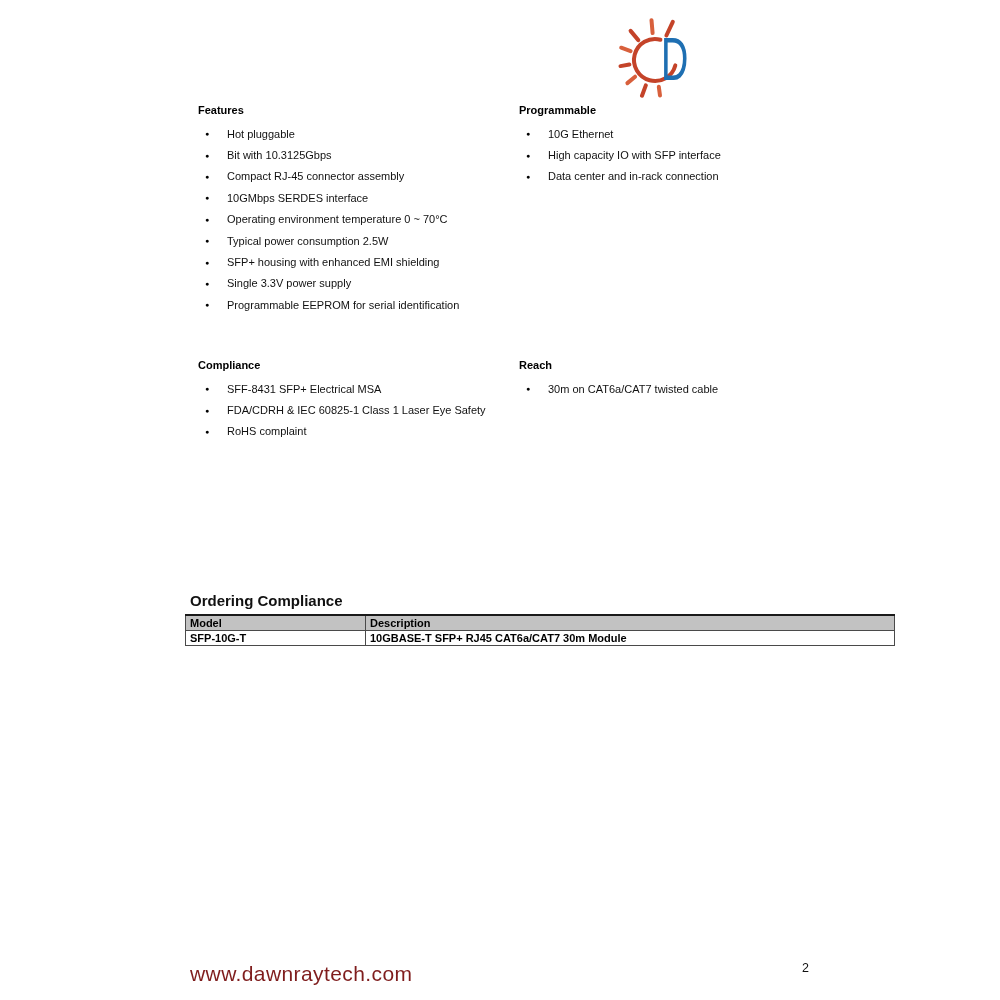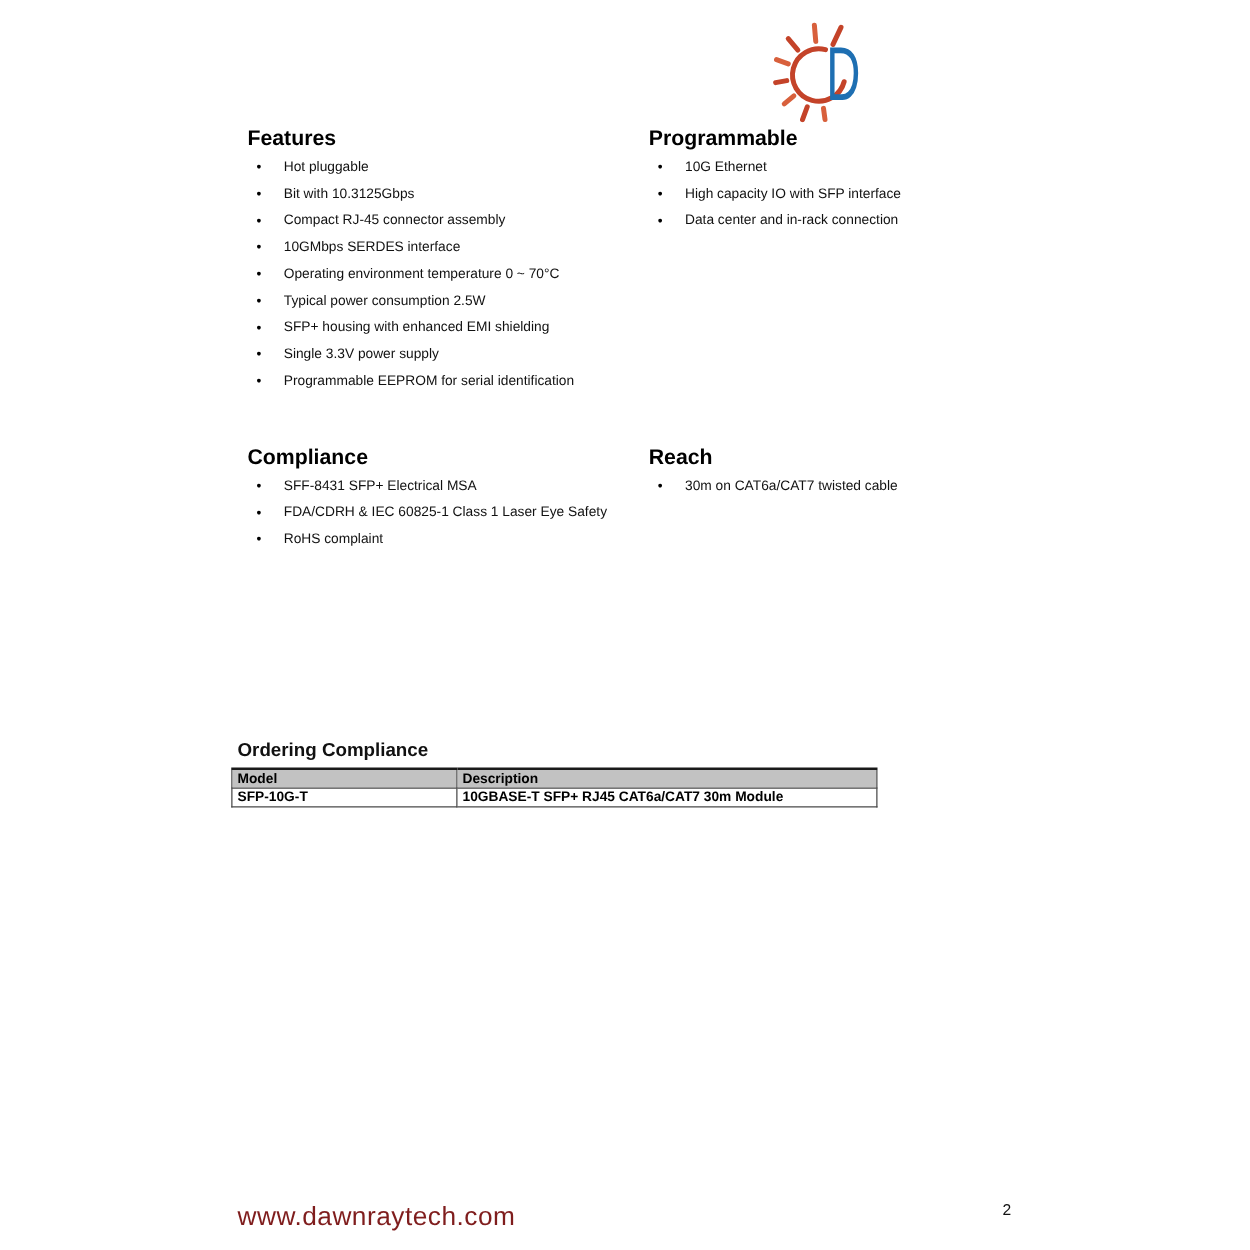--- a/index.html
+++ b/index.html
@@ -19,35 +19,35 @@
     color:#1E6FB2; transform:scaleX(0.62); transform-origin:left top;
   }
   .logo-text {
     position:absolute; left:76px; top:38px;
     font-size:28px; font-weight:700; letter-spacing:-0.2px;
     color:#1E6FB2; line-height:1; white-space:nowrap;
   }
 
   
   .sec { position:absolute; }
-  .sec h2 { font-size:17px; font-weight:700; color:#000; line-height:17px; }
+  .sec h2 { font-size:11px; font-weight:700; color:#000; line-height:17px; }
   .sec ul { list-style:none; margin-top:4px; }
   .sec li { display:flex; align-items:center; height:21.4px; white-space:nowrap; }
   .blt { width:22px; margin-left:7px; font-size:7px; color:#000; flex:none; }
   .txt { font-size:11px; color:#111; }
 
   #sec-features    { left:198px; top:102px; }
   #sec-application { left:519px; top:102px; }
   #sec-compliance  { left:198px; top:357px; }
   #sec-reach       { left:519px; top:357px; }
 
   
   #sec-ordering { position:absolute; left:185px; top:592px; width:623px; }
   #sec-ordering h2 { font-size:15px; font-weight:700; margin-left:5px; line-height:17px; }
-  table { width:517px; border-collapse:collapse; margin-top:5px; table-layout:fixed; }
+  table { width:710px; border-collapse:collapse; margin-top:5px; table-layout:fixed; }
   th, td {
     border:1px solid #4a4a4a; text-align:left;
     padding:0 4px; height:15px; font-size:11px; font-weight:700; color:#000;
     overflow:hidden; white-space:nowrap;
   }
   thead th { background:#C2C2C2; border-top:2px solid #1a1a1a; }
   .col-model { width:180px; }
 
   
   .footer-url {

